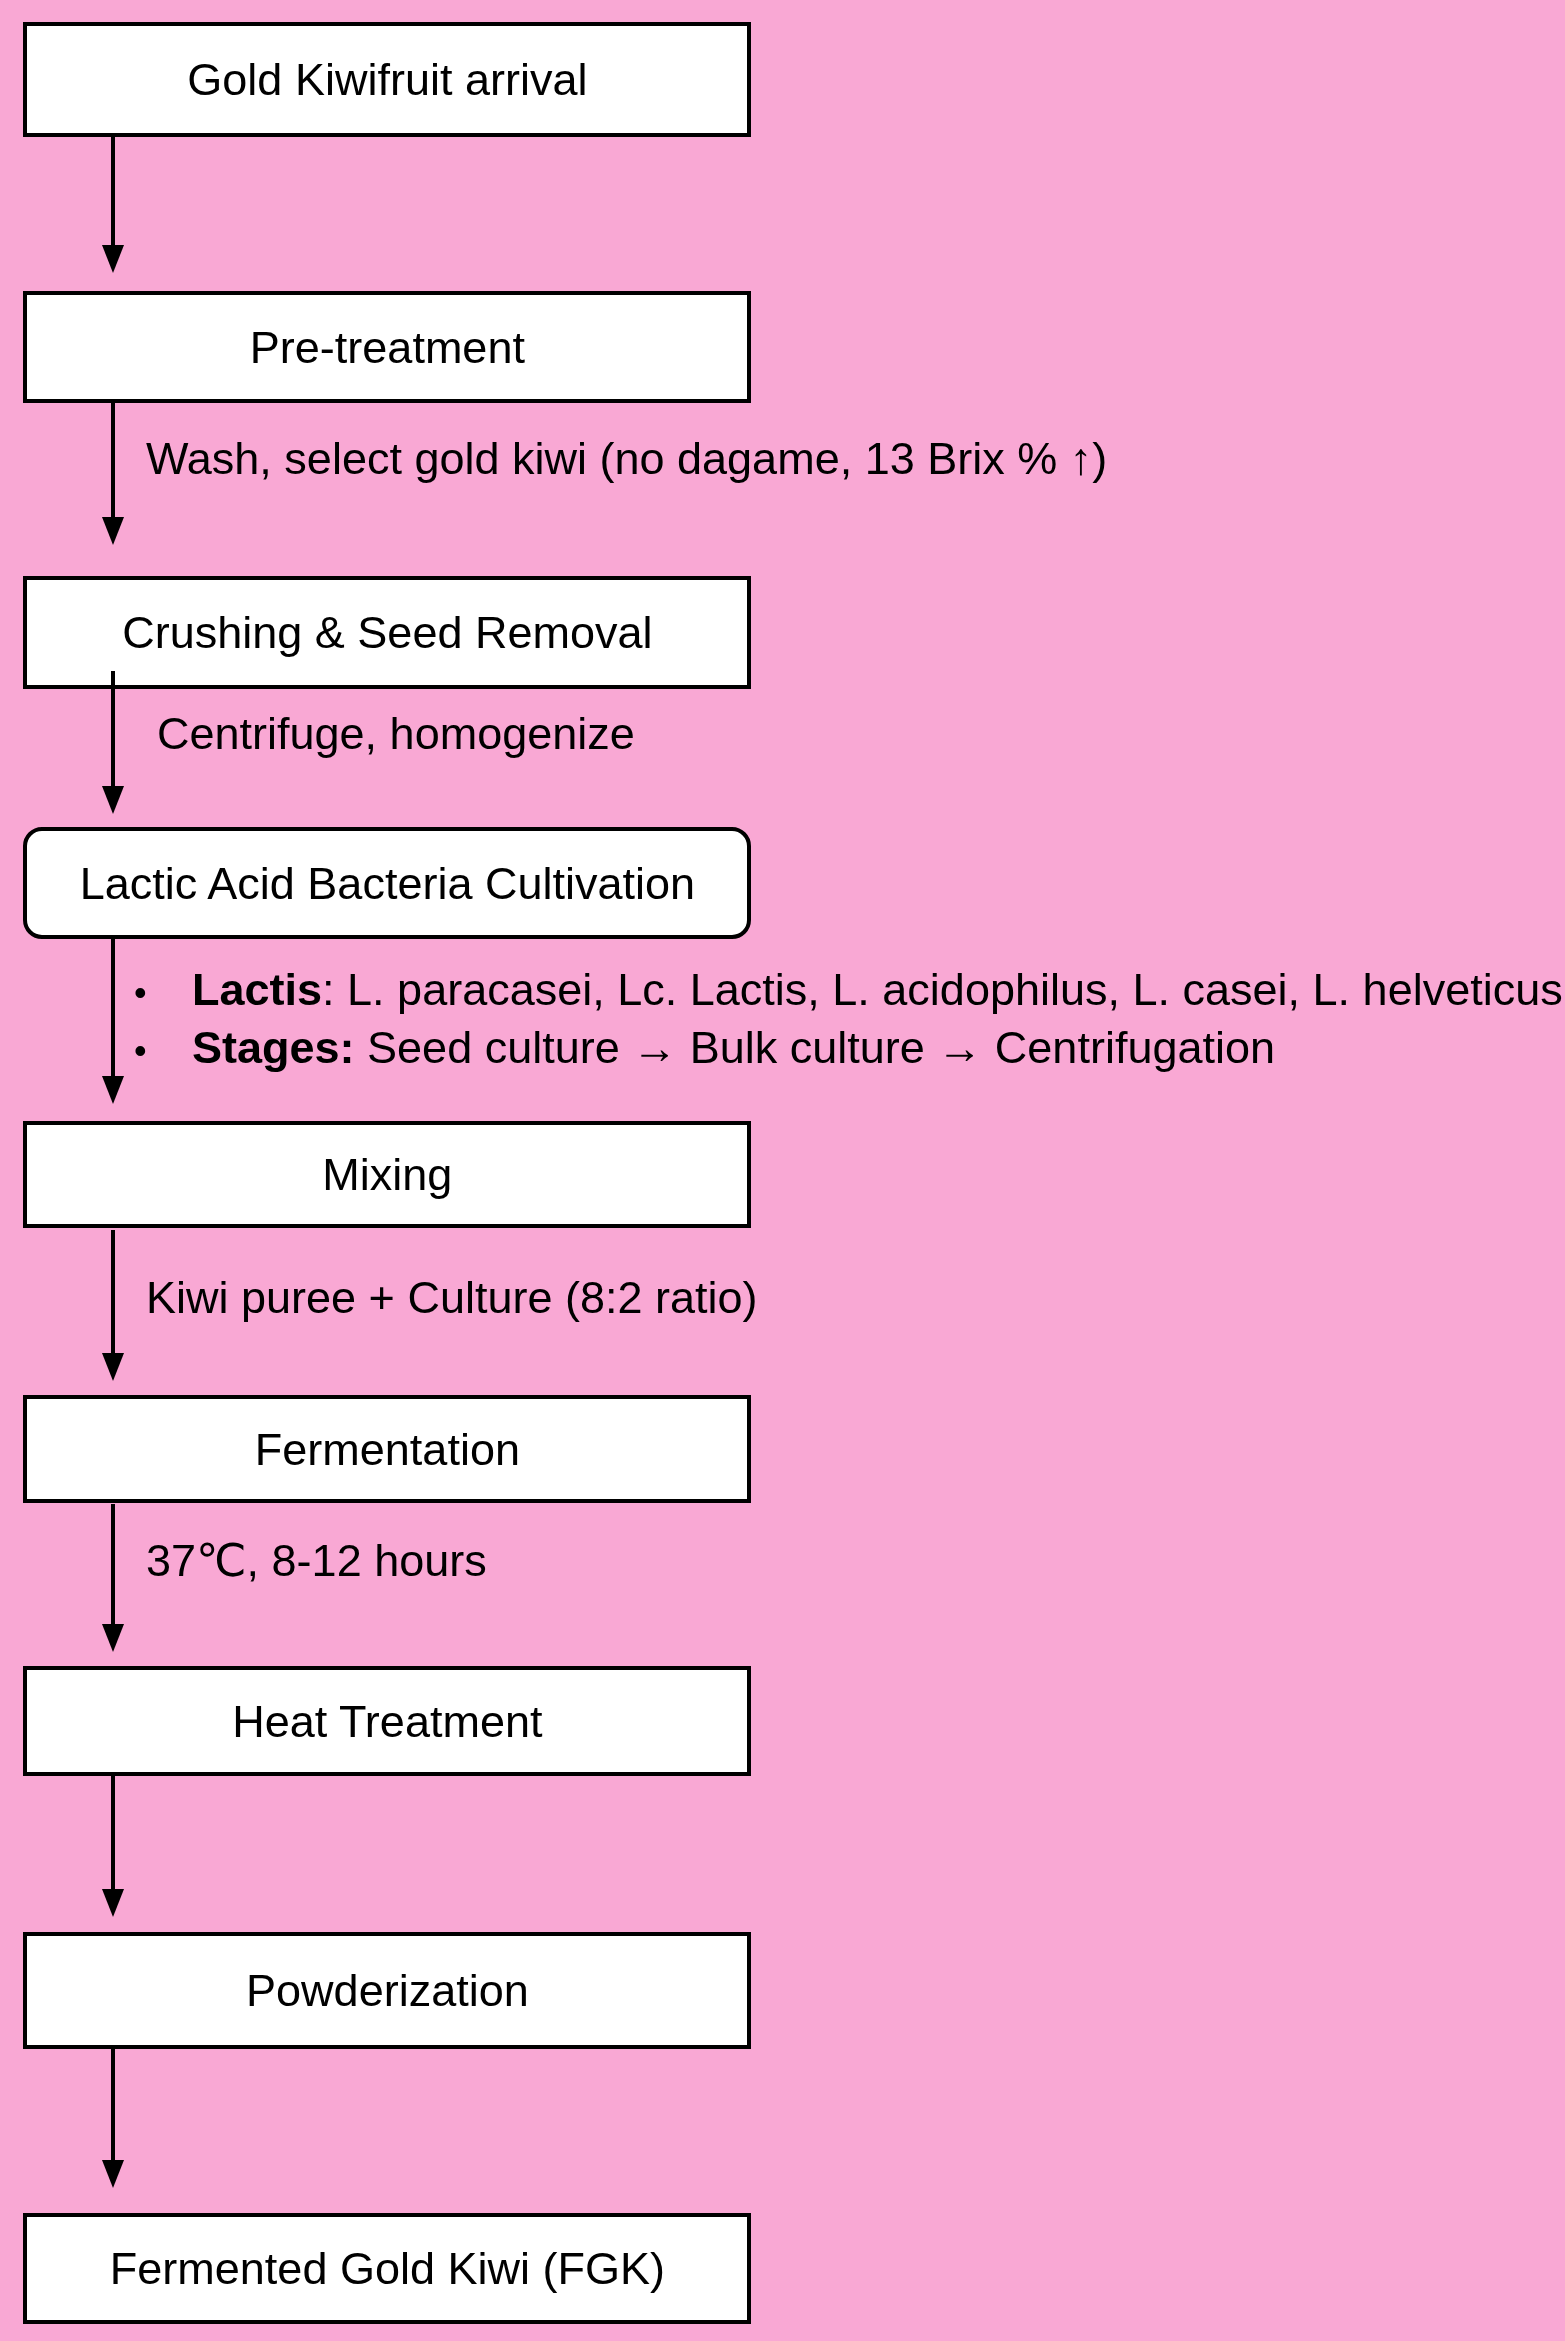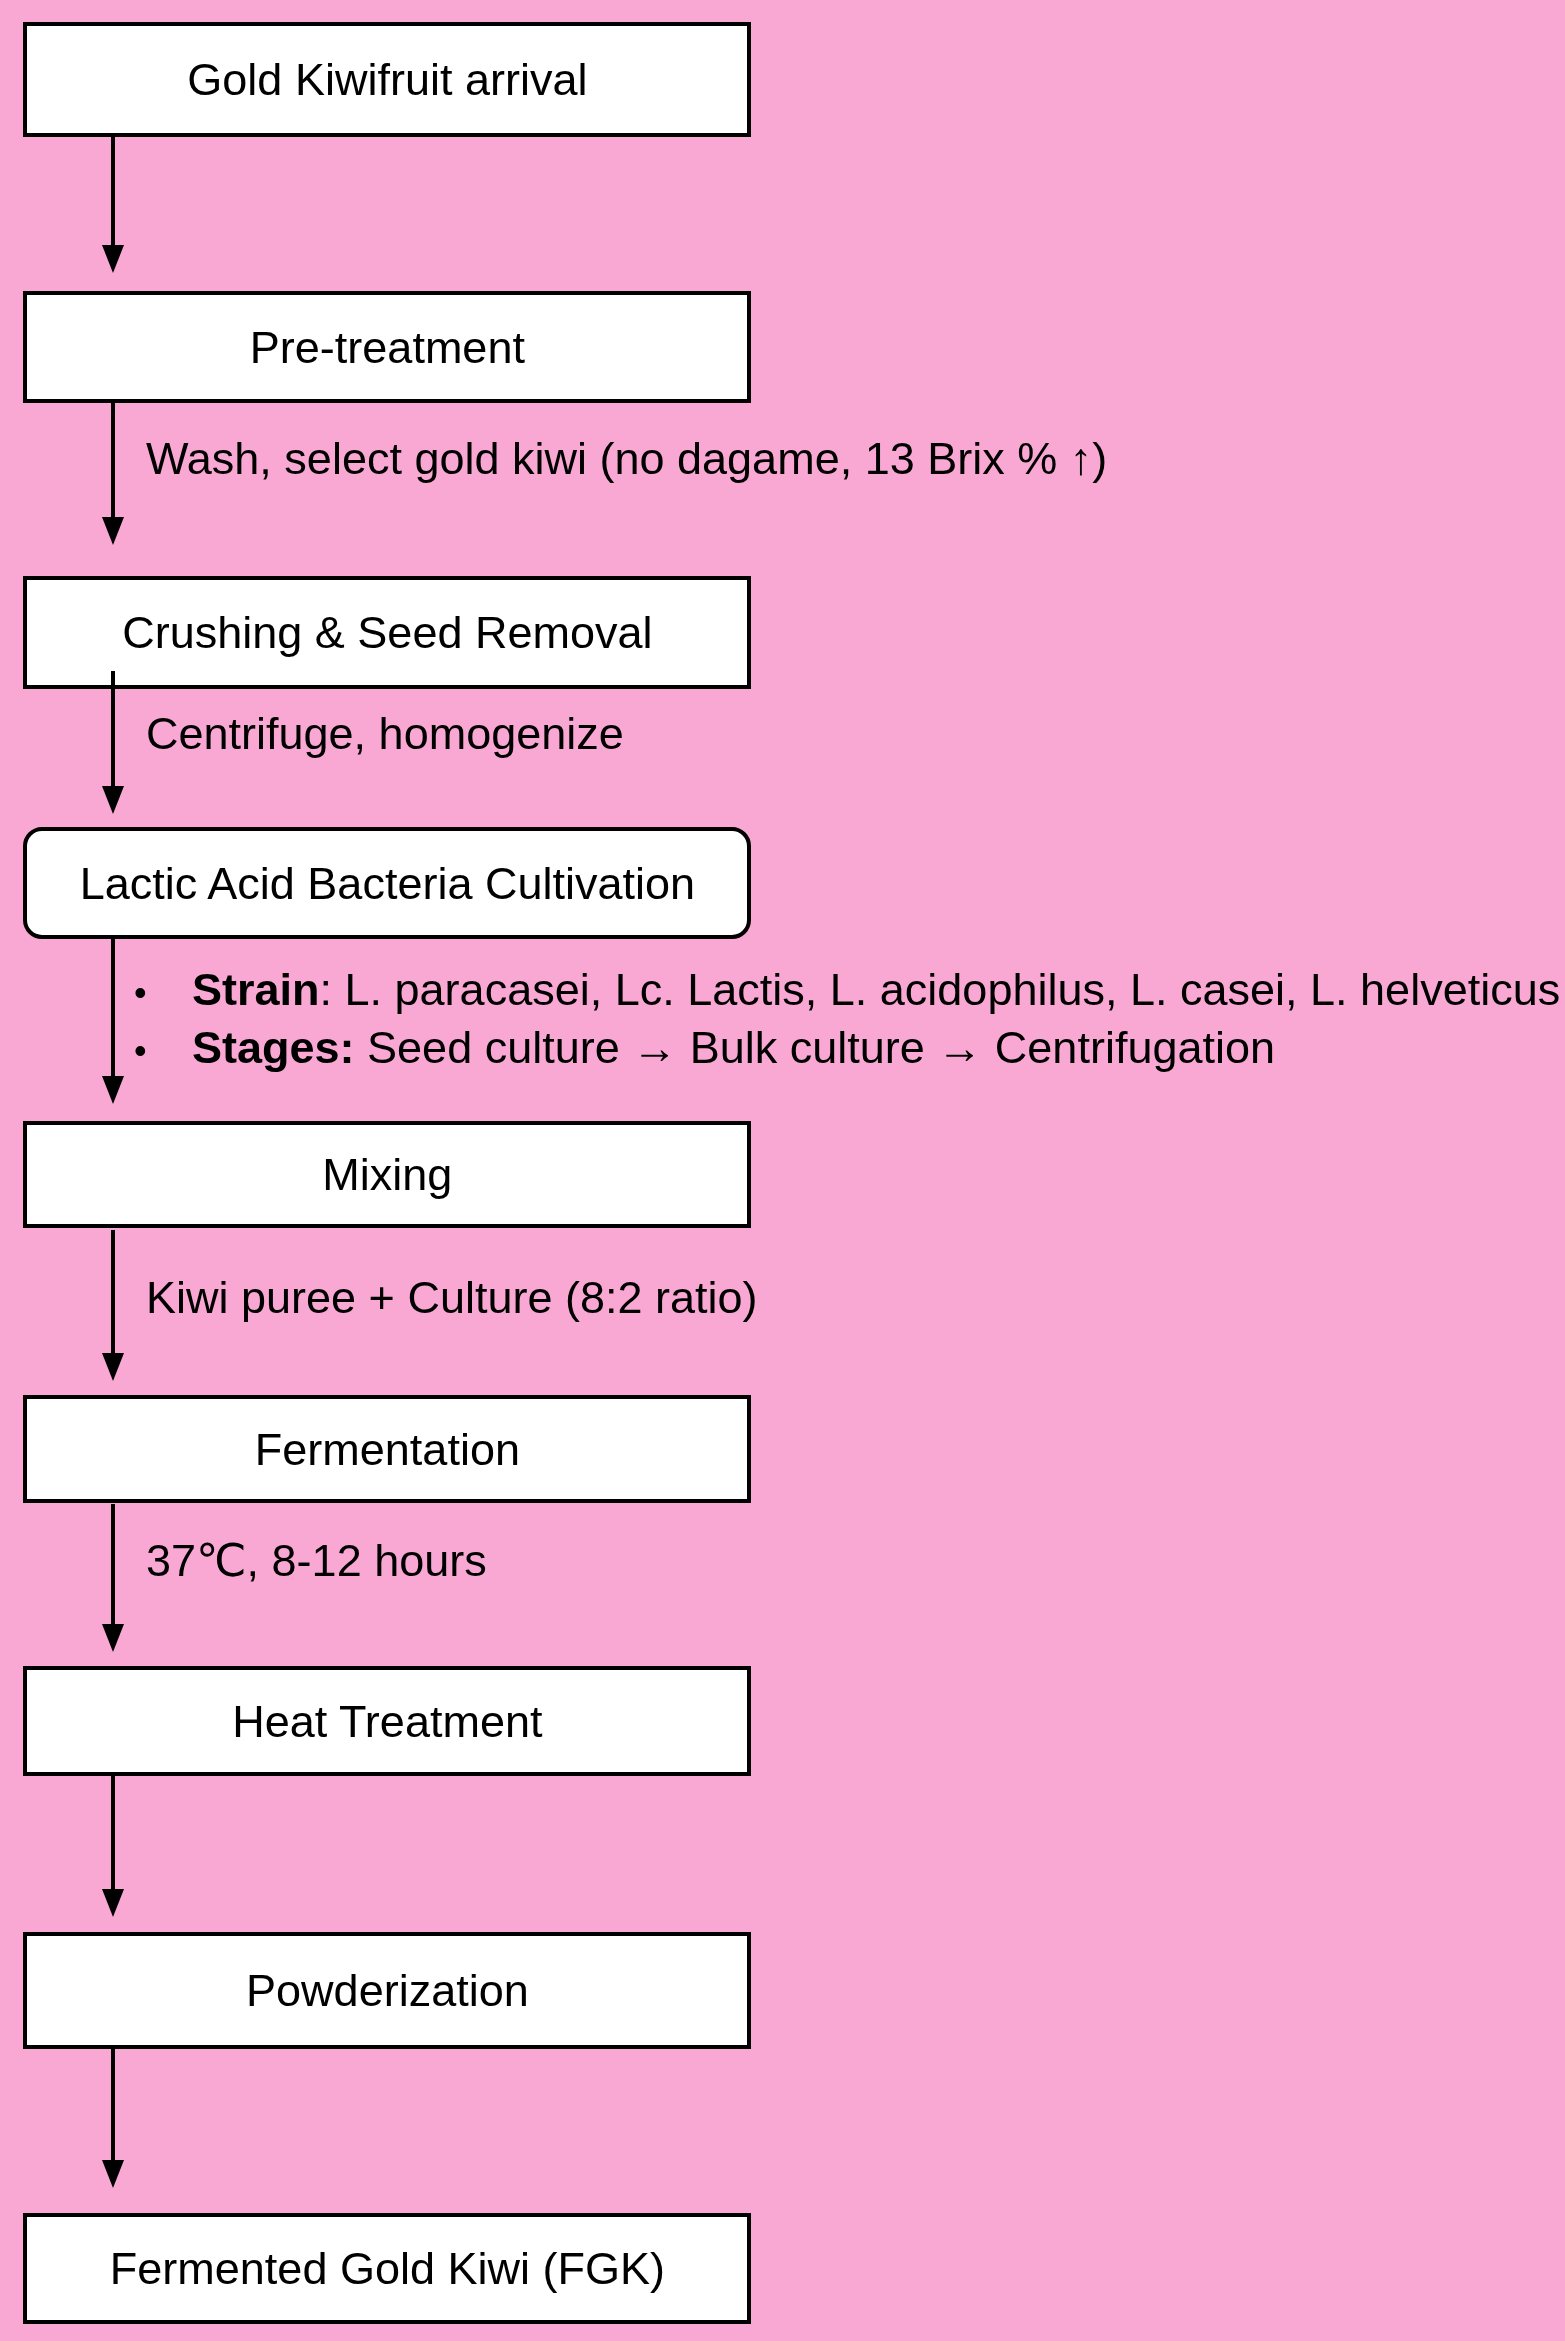--- a/index.html
+++ b/index.html
@@ -77,21 +77,21 @@
   
   .note {
     position: absolute;
     left: 146px;
     font-size: 45px;
     line-height: 56px;
     white-space: nowrap;
     color: #000000;
   }
   .n1 { top: 431px; }
-  .n2 { top: 706px; }
+  .n2 { top: 706px; margin-left: 11px; }
   .n3 { top: 1270px; }
   .n4 { top: 1533px; }
   .n5 { top: 1805px; }
   .n6 { top: 2082px; }
   
   .bullets {
     position: absolute;
     left: 134px;
     top: 962px;
   }
@@ -178,21 +178,21 @@
   </div>
 
   <div class="note n1">Wash, select gold kiwi (no dagame, 13 Brix % ↑)</div>
   <div class="note n2">Centrifuge, homogenize</div>
   <div class="note n3">Kiwi puree + Culture (8:2 ratio)</div>
   <div class="note n4">37℃, 8-12 hours</div>
 
   <div class="bullets">
     <div class="bullet-row">
       <span class="dot">•</span>
-      <span class="btext"><span class="lead">Strain</span><span class="rest">: L. paracasei, Lc. Lactis, L. acidophilus, L. casei, L. helveticus</span></span>
+      <span class="btext"><span class="lead">Lactis</span><span class="rest">: L. paracasei, Lc. Lactis, L. acidophilus, L. casei, L. helveticus</span></span>
     </div>
     <div class="bullet-row">
       <span class="dot">•</span>
       <span class="btext"><span class="lead">Stages:</span><span class="rest"> Seed culture → Bulk culture → Centrifugation</span></span>
     </div>
   </div>
 
 </div>
 
 

